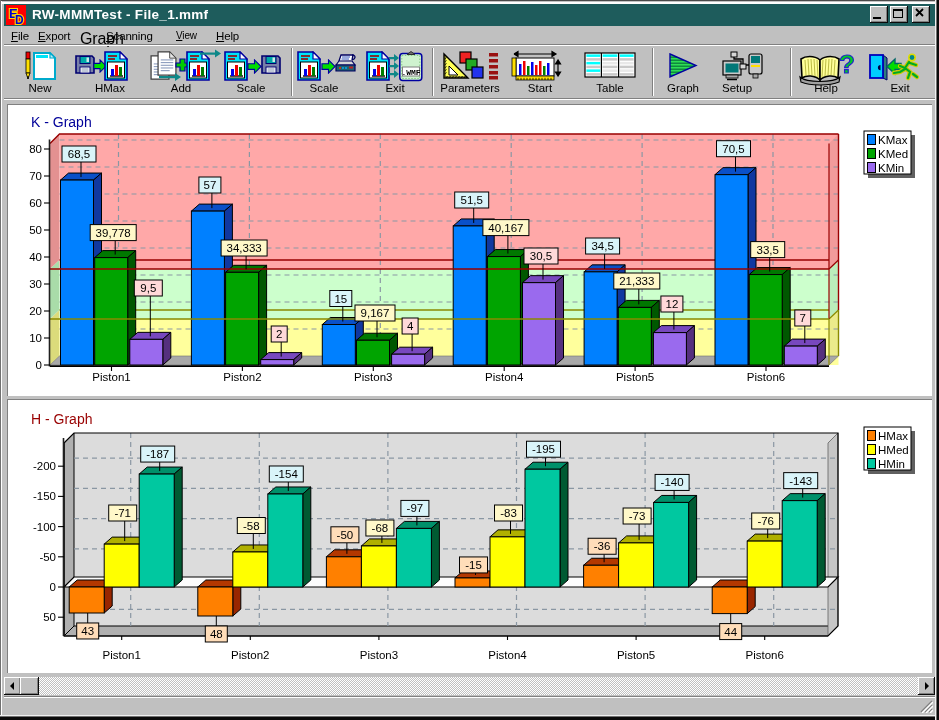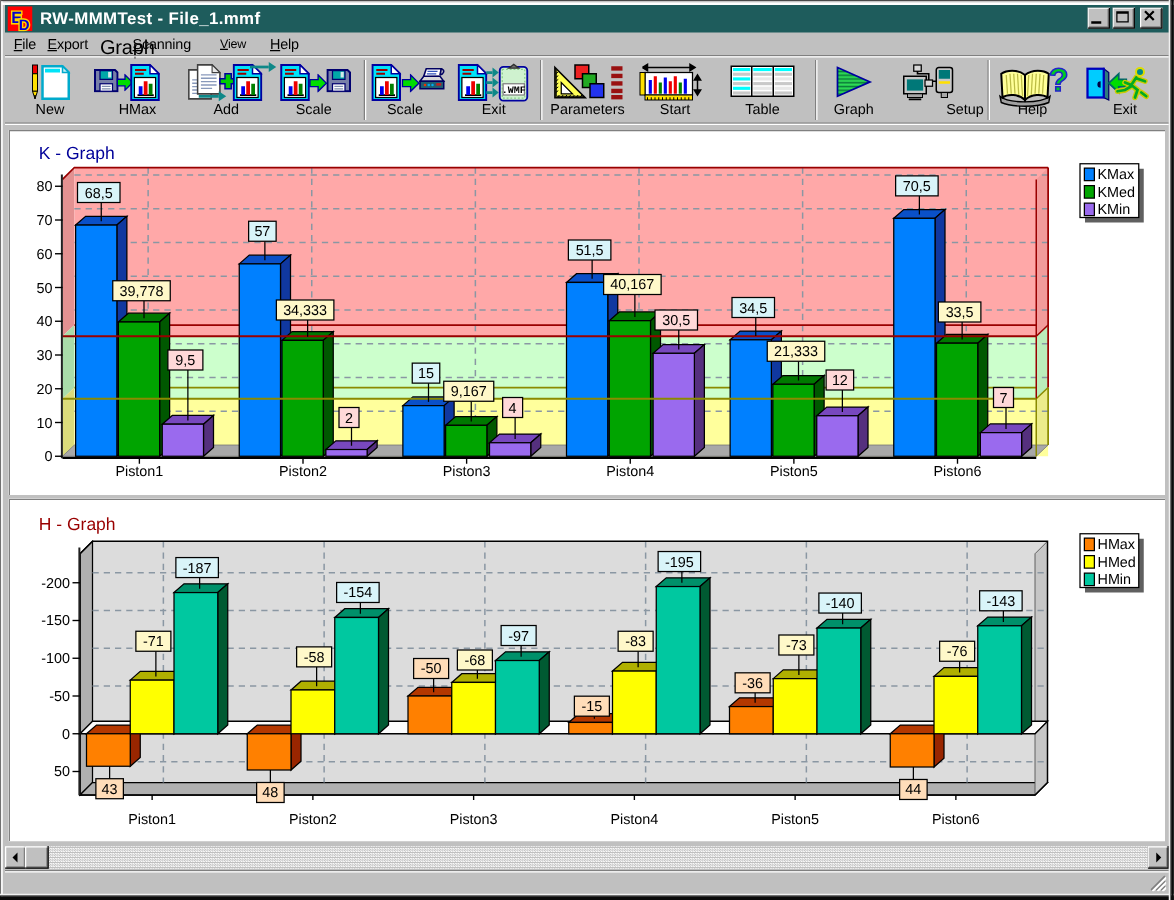--- a/index.html
+++ b/index.html
@@ -47,21 +47,21 @@
 <div class="lbl" style="left:-5px;top:82px;width:90px">New</div>
 <div class="lbl" style="left:65px;top:82px;width:90px">HMax</div>
 <div class="lbl" style="left:136px;top:82px;width:90px">Add</div>
 <div class="lbl" style="left:206px;top:82px;width:90px">Scale</div>
 <div class="lbl" style="left:279px;top:82px;width:90px">Scale</div>
 <div class="lbl" style="left:350px;top:82px;width:90px">Exit</div>
 <div class="lbl" style="left:425px;top:82px;width:90px">Parameters</div>
 <div class="lbl" style="left:495px;top:82px;width:90px">Start</div>
 <div class="lbl" style="left:565px;top:82px;width:90px">Table</div>
 <div class="lbl" style="left:638px;top:82px;width:90px">Graph</div>
-<div class="lbl" style="left:727px;top:82px;width:90px">Setup</div>
+<div class="lbl" style="left:692px;top:82px;width:90px">Setup</div>
 <div class="lbl" style="left:781px;top:82px;width:90px">Help</div>
 <div class="lbl" style="left:855px;top:82px;width:90px">Exit</div>
 <svg class="abs" style="left:0;top:0" width="939" height="110" font-family="Liberation Sans">
     <defs>
       <symbol id="doc" viewBox="0 0 24 30">
 <path d="M1,1 h15 l7,7 v21 h-22 z" fill="#00E4F8" stroke="#0000A0" stroke-width="1.6"></path>
 <path d="M16,1 l7,7 h-7 z" fill="#fff" stroke="#0000A0" stroke-width="1.2"></path>
 <line x1="4" y1="5" x2="13" y2="5" stroke="#900" stroke-width="1.6"></line>
 <line x1="4" y1="8" x2="11" y2="8" stroke="#900" stroke-width="1.6"></line>
 <rect x="3.5" y="11" width="17" height="16" fill="#fff" stroke="#000" stroke-width="1"></rect>

